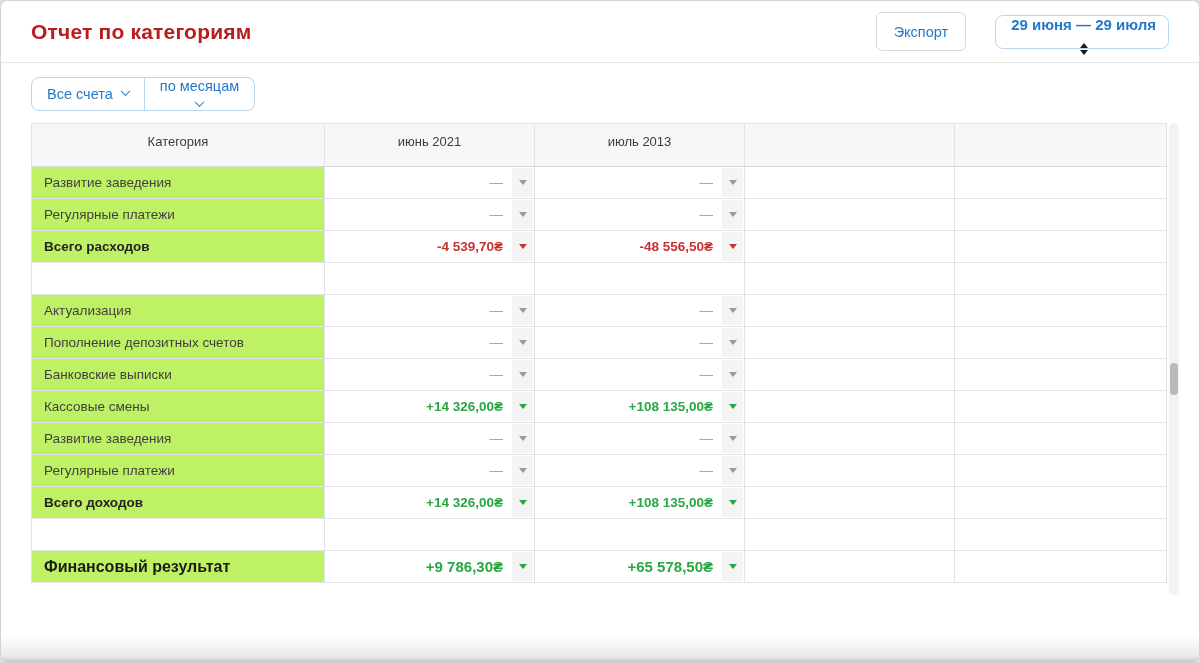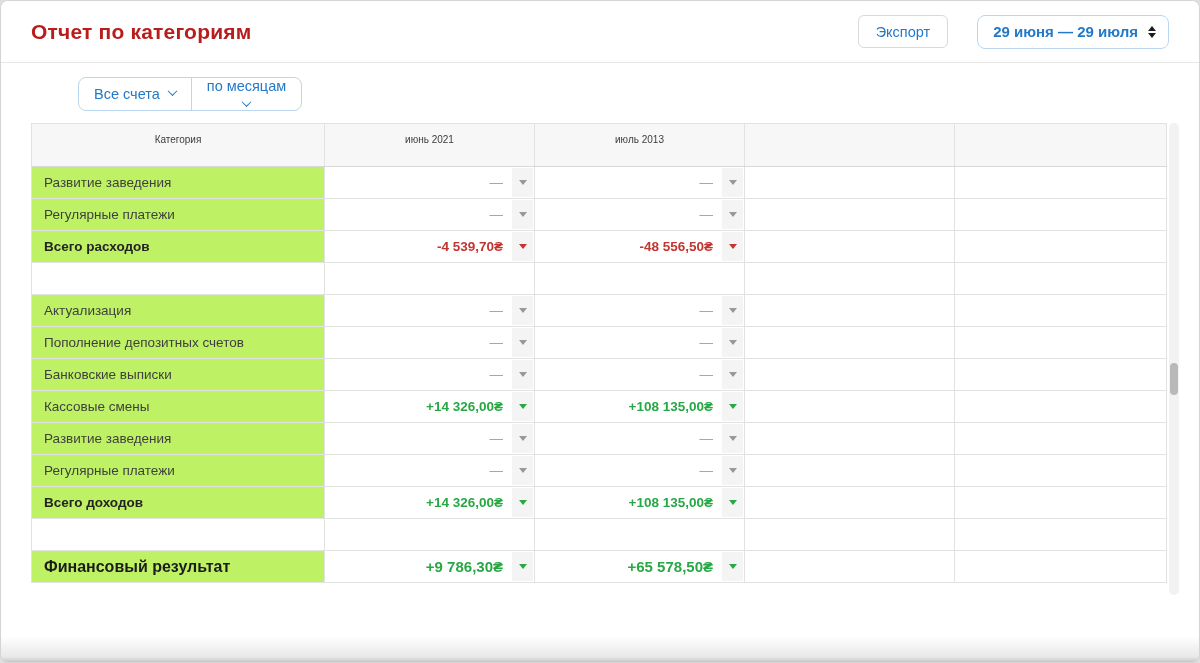--- a/index.html
+++ b/index.html
@@ -9,54 +9,54 @@
     border:1px solid #d4d4d4; border-radius:8px; overflow:hidden;
   }
   
   .topbar{
     height:62px; display:flex; align-items:center;
     padding:0 30px; border-bottom:1px solid #e7e7e7; background:#fff;
   }
   .page-title{ font-size:21px; font-weight:700; color:#b91c1c; letter-spacing:.2px;text-align:right;}
   .topbar-right{ margin-left:auto; display:flex; align-items:center; gap:29px; }
   .btn-export{
-    height:33px; padding:0 17px; background:#fff; border:1px solid #d9d9d9;
+    height:39px; padding:0 17px; background:#fff; border:1px solid #d9d9d9;
     border-radius:6px; color:var(--accent); font-size:14.5px; cursor:pointer;
     display:flex; align-items:center; font-family:inherit;
   }
   .date-select{
     height:34px; padding:0 12px 0 15px; background:#fff; border:1px solid #b9d7f1;
     border-radius:8px; color:var(--accent); font-size:15px; font-weight:700;
-    display:flex; align-items:center; gap:10px; cursor:pointer;
+    display:flex; align-items:center; gap:10px; cursor:pointer;flex-direction:column;
   }
   .spinner{ display:flex; flex-direction:column; gap:2px; align-items:center;}
   .spin-up{ width:0;height:0;border-left:4px solid transparent;border-right:4px solid transparent;border-bottom:5px solid #1d1d1f;}
   .spin-down{ width:0;height:0;border-left:4px solid transparent;border-right:4px solid transparent;border-top:5px solid #1d1d1f;}
   
   .content{ padding:14px 0 0 30px; }
   .segmented{
     display:inline-flex; height:34px; border:1px solid #b9d7f1; border-radius:8px;
-    overflow:hidden; background:#bef264;margin-left:47px;
+    overflow:hidden; background:#bef264;
   }
   .segment{
     display:flex; align-items:center; gap:9px; padding:0 15px;
     color:var(--accent); font-size:14.5px; cursor:pointer; background:#fff; border:none;
     font-family:inherit;
   }
   .segment + .segment{ border-left:1px solid #b9d7f1;flex-direction:column; }
   .chevron{
     width:7px;height:7px; border-right:1.7px solid var(--accent); border-bottom:1.7px solid var(--accent);
     transform:rotate(45deg) translate(-1px,-1px); margin-top:-3px;
   }
   
   .table-area{ display:flex; align-items:flex-start; margin-top:12px; }
   table{ border-collapse:collapse; table-layout:fixed; width:1135px; background:#fff; }
   th,td{ border:1px solid #e2e2e2; }
   thead th{
-    height:43px; background:#f7f7f8; font-weight:500; font-size:10px; color:#3c3c3c;
+    height:43px; background:#f7f7f8; font-weight:500; font-size:13px; color:#3c3c3c;
     vertical-align:top; padding-top:10px; text-align:center; border-bottom:1px solid #d8d8d8;
   }
   td{ height:32px; font-size:13.5px; vertical-align:middle; }
   td.category{ background:#bef264; padding-left:12px; color:#3f3f3f; }
   td.blank{ background:#fff; }
   tr.total td.category{ font-weight:700; color:#242424; }
   tr.result td.category{ font-weight:700; font-size:16px; color:#1b1b1b; }
   td.value{ position:relative; text-align:right; background:#fff; }
   .value-text{ display:inline-block; margin-right:31px; white-space:nowrap; }
   .tone-muted{ color:#9c9c9c; font-weight:400; }

